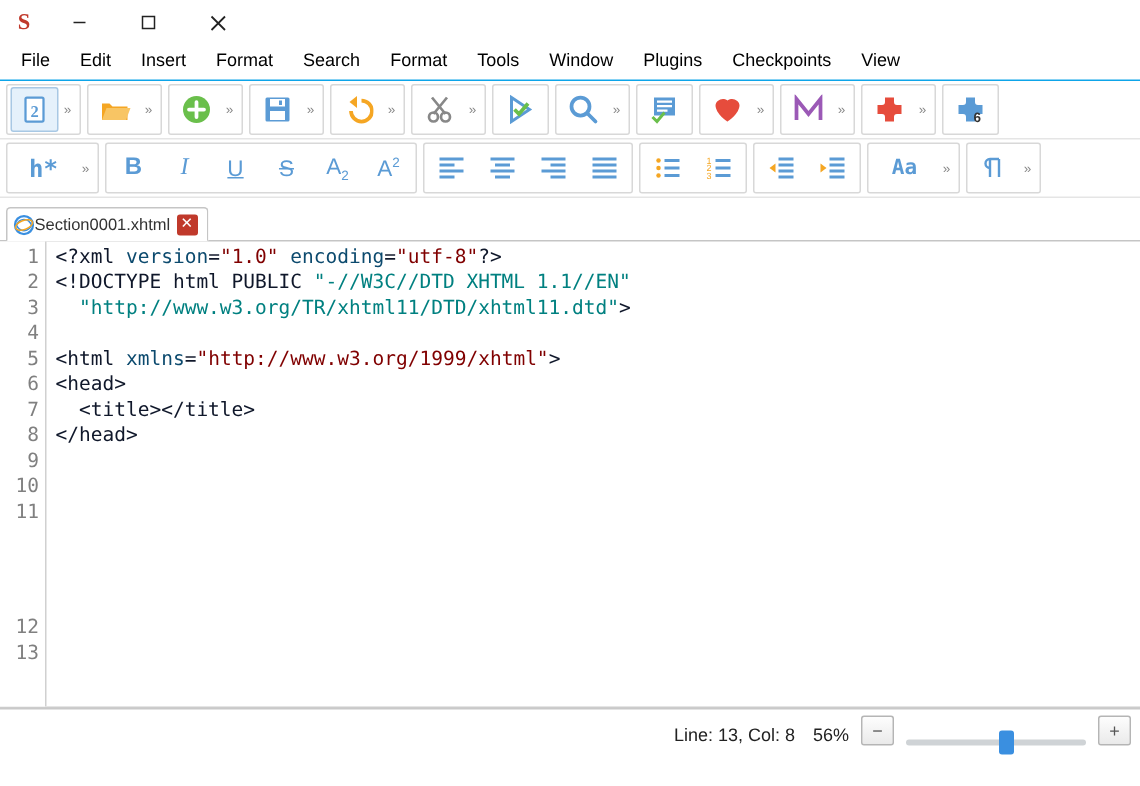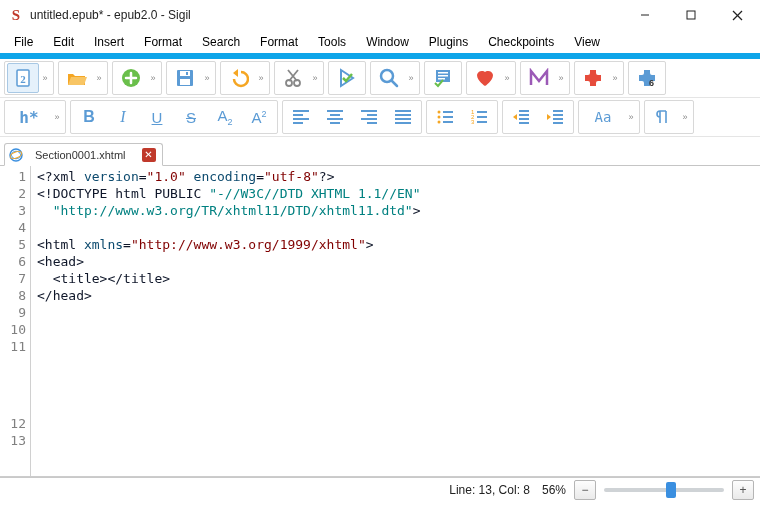--- a/index.html
+++ b/index.html
@@ -2,56 +2,55 @@
 <html><head>
 <meta charset="utf-8">
 <style>
 html,body{margin:0;padding:0;font-family:"Segoe UI",Tahoma,sans-serif;font-size:12px;background:#fff;color:#000;width:760px;height:524px;overflow:hidden}
 .titlebar{height:30px;display:flex;align-items:center;background:#fff;border-bottom:1px solid #fff}
 .titlebar .app-icon{width:16px;height:16px;margin:0 6px 0 8px;display:inline-flex;align-items:center;justify-content:center;color:#c0392b;font-family:Georgia,serif;font-size:15px;font-weight:bold}
 .titlebar .title{flex:1;font-size:12px;color:#222}
 .win-btns{display:flex}
 .win-btn{width:46px;height:30px;display:flex;align-items:center;justify-content:center;font-size:12px;color:#222}
 .win-btn.close{color:#000}
-.menubar{height:22px;display:flex;align-items:center;padding:0 4px;border-bottom:6px solid #0ea5e9}
+.menubar{height:22px;display:flex;padding:0 4px;border-bottom:1px solid #0ea5e9}
 .menubar span{padding:2px 10px;font-size:12px;color:#000}
 .toolbar{display:flex;align-items:center;padding:2px 4px;flex-wrap:nowrap}
 .toolbar .grp{display:flex;align-items:center;border:1px solid #d8d8d8;border-radius:2px;margin-right:4px;padding:1px 2px;box-shadow:inset 0 0 0 1px rgba(255,255,255,0.6)}
 .tbtn{width:30px;height:28px;display:flex;align-items:center;justify-content:center;border:1px solid transparent;border-radius:2px}
 .tbtn+.tbtn{margin-left:2px}
 .drop-caret{width:12px;height:28px;display:flex;align-items:center;justify-content:center;color:#888;font-size:9px}
 .toolbar2{border-top:1px solid #e5e5e5;border-bottom:1px solid #e5e5e5}
 .txtbtn{font-family:Consolas,monospace;font-size:16px;font-weight:bold;color:#5b9bd5;padding:0 6px}
-.txtbtn.small{font-size:14px;font-weight:normal}
+.txtbtn.small{font-size:14px;font-weight:bold}
 .tabstrip{height:22px;display:flex;align-items:flex-end;background:#fff;border-bottom:1px solid #c5c5c5;padding-left:4px;margin-top:6px}
-.tab{height:21px;border:1px solid #c5c5c5;border-bottom:1px solid #fff;margin-bottom:-1px;border-radius:3px 3px 0 0;display:flex;align-items:center;padding:0 6px 0 4px;background:#fff;font-size:11px;color:#333;gap:12px}
+.tab{height:21px;border:1px solid #c5c5c5;border-bottom:1px solid #fff;margin-bottom:-1px;border-radius:3px 3px 0 0;display:flex;align-items:center;padding:0 6px 0 4px;background:#fff;font-size:11px;color:#333;gap:0}
 .tab .ie-icon{width:14px;height:14px}
 .tab .close-x{width:14px;height:14px;background:#c0392b;border-radius:2px;color:#fff;display:flex;align-items:center;justify-content:center;font-size:10px;line-height:1;margin-left:4px}
 .editor{display:flex;height:310px;border-bottom:1px solid #ccc}
 .gutter{width:26px;background:#fff;border-right:1px solid #d0d0d0;text-align:right;padding:2px 4px 0 0;color:#808080;font-family:Consolas,monospace;font-size:13px;line-height:17px}
 .code{flex:1;padding:2px 0 0 6px;font-family:Consolas,monospace;font-size:13px;line-height:17px;white-space:pre;color:#000080}
 .c-tag{color:#0f172a}
 .c-attr{color:#008080}
 .c-str{color:#800000}
 .c-red{color:#0c4a6e}
-.statusbar{height:24px;border-top:1px solid #c9c9c9;display:flex;align-items:center;padding:0 6px;font-size:12px;color:#222}
+.statusbar{height:24px;border-top:1px solid #c9c9c9;display:flex;align-items:flex-end;padding:0 6px;font-size:12px;color:#222}
 .statusbar .spacer{flex:1}
 .zoom-btn{width:20px;height:18px;border:1px solid #b5b5b5;background:linear-gradient(#fdfdfd,#eaeaea);display:flex;align-items:center;justify-content:center;font-size:12px;color:#555;border-radius:2px}
 .zoom-slider{width:120px;height:4px;background:#cfd3d6;margin:0 8px;position:relative;border-radius:2px}
 .zoom-slider .thumb{position:absolute;top:-6px;left:62px;width:10px;height:16px;background:#3a8fe0;border-radius:2px}
 svg{display:block}
 .tbtn.hover{border-color:#a8c8e4;background:#e5f1fb}
 .gap-after{height:60px}
 </style>
 </head>
 <body>
 
 <div class="titlebar">
   <span class="app-icon">S</span>
-  <span class="title">untitled.epub* - epub2.0 - Sigil</span>
   <div class="win-btns">
     <div class="win-btn">
         <svg width="10" height="10">
           <line x1="1" y1="5" x2="9" y2="5" stroke="#222" stroke-width="1"></line>
         </svg>
       </div>
     <div class="win-btn">
         <svg width="10" height="10">
           <rect x="1" y="1" width="8" height="8" fill="none" stroke="#222" stroke-width="1"></rect>
         </svg>

